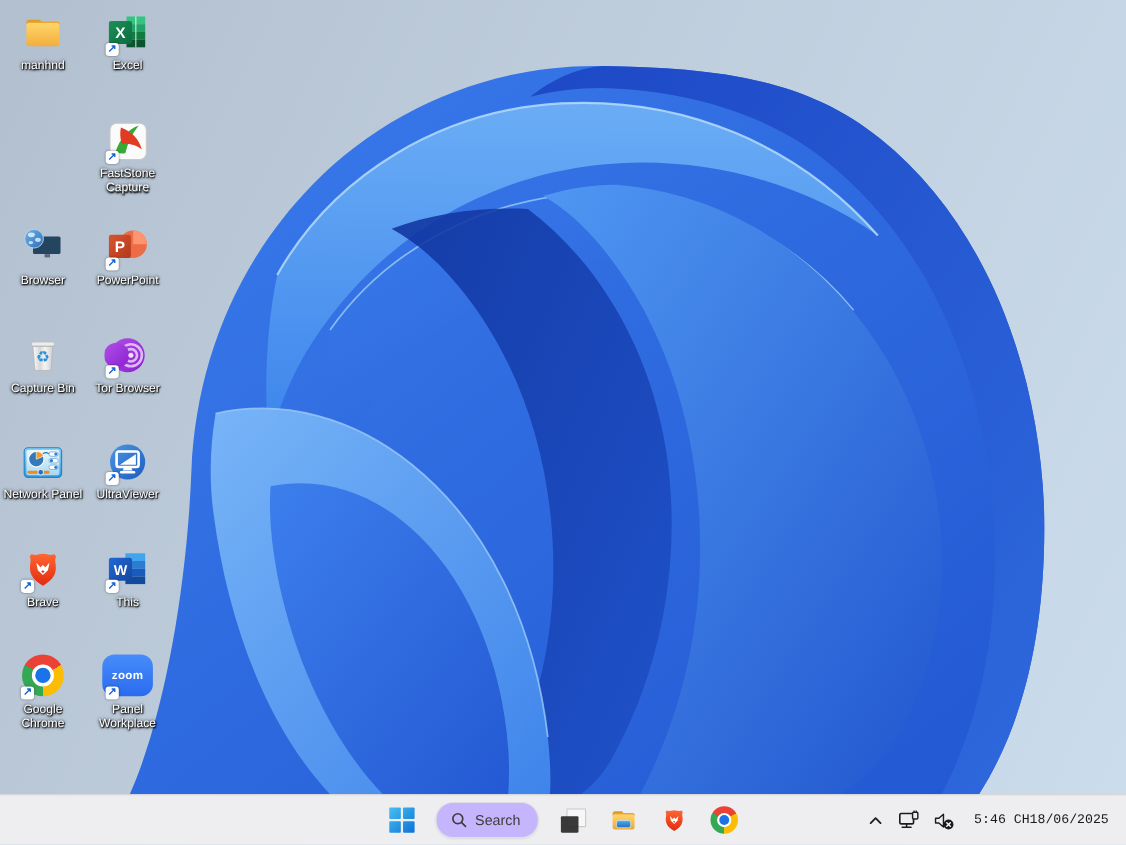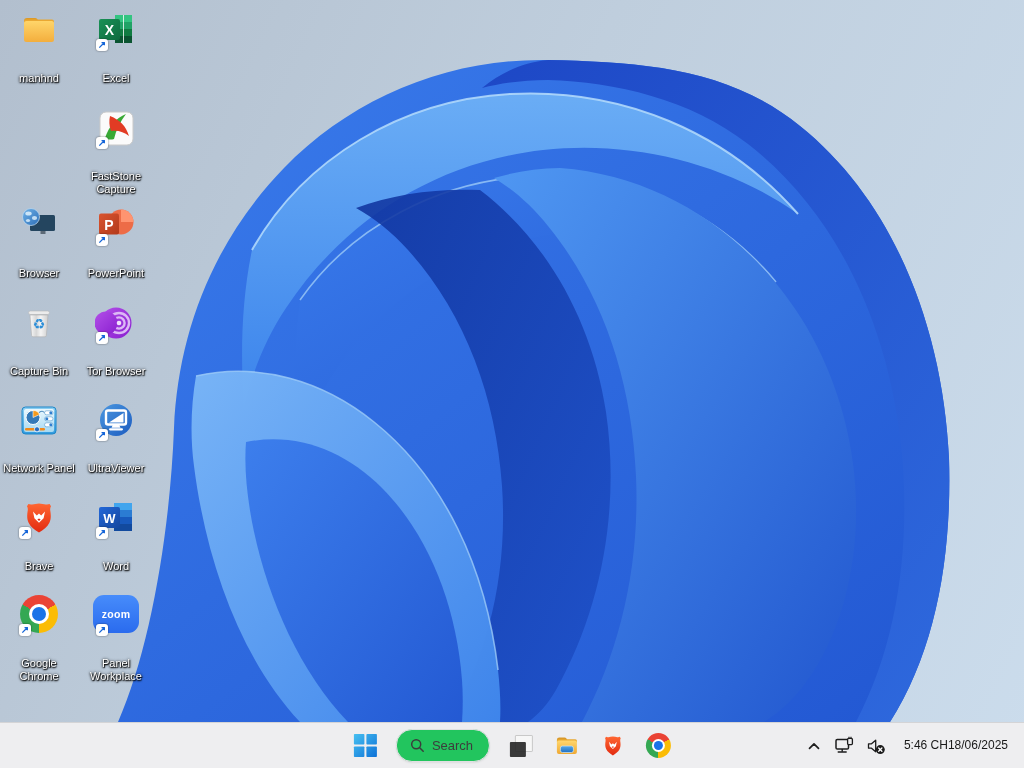--- a/index.html
+++ b/index.html
@@ -6,38 +6,38 @@
   body{
     width:1024px;height:768px;overflow:hidden;position:relative;
     font-family:"Liberation Sans",sans-serif;
     background:linear-gradient(115deg,#b2bfce 0%,#bfcedd 45%,#cbdcec 100%);
   }
   
   .desktop{position:absolute;left:0;top:0;width:1024px;height:722px;overflow:hidden;}
   .wallpaper{position:absolute;left:0;top:0;}
   .dicon{position:absolute;width:76px;display:flex;flex-direction:column;align-items:center;cursor:default;}
   .dicon .art{width:46px;height:42px;display:flex;align-items:flex-start;justify-content:center;position:relative;}
-  .dicon .lbl{margin-top:20px;max-width:76px;font-size:11px;line-height:13px;color:#fff;text-align:center;
+  .dicon .lbl{margin-top:2px;max-width:76px;font-size:11px;line-height:13px;color:#fff;text-align:center;
     text-shadow:0 1px 2px rgba(0,0,0,.95),0 0 3px rgba(0,0,0,.8),1px 1px 1px rgba(0,0,0,.8);}
   .sc{position:absolute;left:3px;bottom:1px;width:12px;height:12px;background:#fff;border-radius:3px;
     color:#1565d8;font-size:10px;line-height:12px;text-align:center;font-weight:bold;
     box-shadow:0 0 2px rgba(0,0,0,.55);}
   .chrome-ball{position:relative;display:inline-block;border-radius:50%;
     background:conic-gradient(from -60deg,#ea4335 0deg 120deg,#fbbc05 120deg 240deg,#34a853 240deg 360deg);}
   .cb-white{position:absolute;inset:24%;background:#fff;border-radius:50%;}
   .cb-blue{position:absolute;inset:31%;background:#1a73e8;border-radius:50%;}
   .zoom-sq{width:51px;height:38px;border-radius:11px;background:linear-gradient(180deg,#478cfb,#2a6bee);
     display:flex;align-items:center;justify-content:center;color:#fff;font-weight:bold;font-size:10.5px;letter-spacing:.3px;}
   
   .taskbar{position:absolute;left:0;bottom:0;width:1024px;height:46px;background:#eeeef0;border-top:1px solid #d4d4d6;box-sizing:border-box;}
   .tb-center{position:absolute;left:50%;top:0;height:100%;transform:translateX(-50%);
     display:flex;align-items:center;gap:16px;}
-  .tb-btn{background:none;border:none;padding:2px;margin:0;border-radius:5px;display:flex;align-items:center;justify-content:flex-end;cursor:default;}
+  .tb-btn{background:none;border:none;padding:2px;margin:0;border-radius:5px;display:flex;align-items:center;justify-content:flex-end;cursor:default;font-family:Liberation Mono, monospace;}
   .search-pill{display:flex;align-items:center;gap:7px;height:31px;padding:0 16px 0 13px;border-radius:16px;
-    background:#22c55e;border:1px solid #e0e0e2;box-shadow:0 1px 2px rgba(0,0,0,.07);cursor:default;}
+    background:#c4b5fd;border:1px solid #e0e0e2;box-shadow:0 1px 2px rgba(0,0,0,.07);cursor:default;}
   .search-pill .stxt{font-size:13px;color:#3d3d3d;}
   .winstack{width:26px;height:26px;position:relative;}
   .ws-back{position:absolute;right:1px;top:2px;width:16px;height:15px;background:#f7f7f7;border:1px solid #c9c9c9;border-radius:1px;}
   .ws-front{position:absolute;left:2px;bottom:2px;width:16px;height:15px;background:rgba(41,41,41,.92);border-radius:1px;}
   .tray{position:absolute;right:0;top:0;height:100%;display:flex;align-items:center;gap:5px;padding-right:14px;}
   .clock{font-size:12px;line-height:15px;text-align:right;color:#191919;margin-left:8px;}
 </style>
 </head>
 <body>
 
@@ -297,21 +297,21 @@
           </defs>
         <rect x="18" y="5" width="18" height="7" fill="#41a5ee"></rect>
         <rect x="18" y="12" width="18" height="7" fill="#2b7cd3"></rect>
         <rect x="18" y="19" width="18" height="7" fill="#185abd"></rect>
         <rect x="18" y="26" width="18" height="7" fill="#124a9e"></rect>
         <rect x="3" y="9" width="21" height="21" rx="2" fill="url(#wdG)"></rect>
         <text x="13.5" y="24.5" text-anchor="middle" font-size="13" font-weight="bold" fill="#fff" font-family="Liberation Sans,sans-serif">W</text>
       </svg>
       <span class="sc">↗</span>
     </div>
-    <div class="lbl">Word</div>
+    <div class="lbl">This</div>
   </div>
 
   <div class="dicon" style="left:1px;top:595px">
     <div class="art">
       <span class="chrome-ball" style="width:38px;height:38px;">
           <span class="cb-white"></span>
           <span class="cb-blue"></span>
         </span>
       <span class="sc">↗</span>
     </div>

